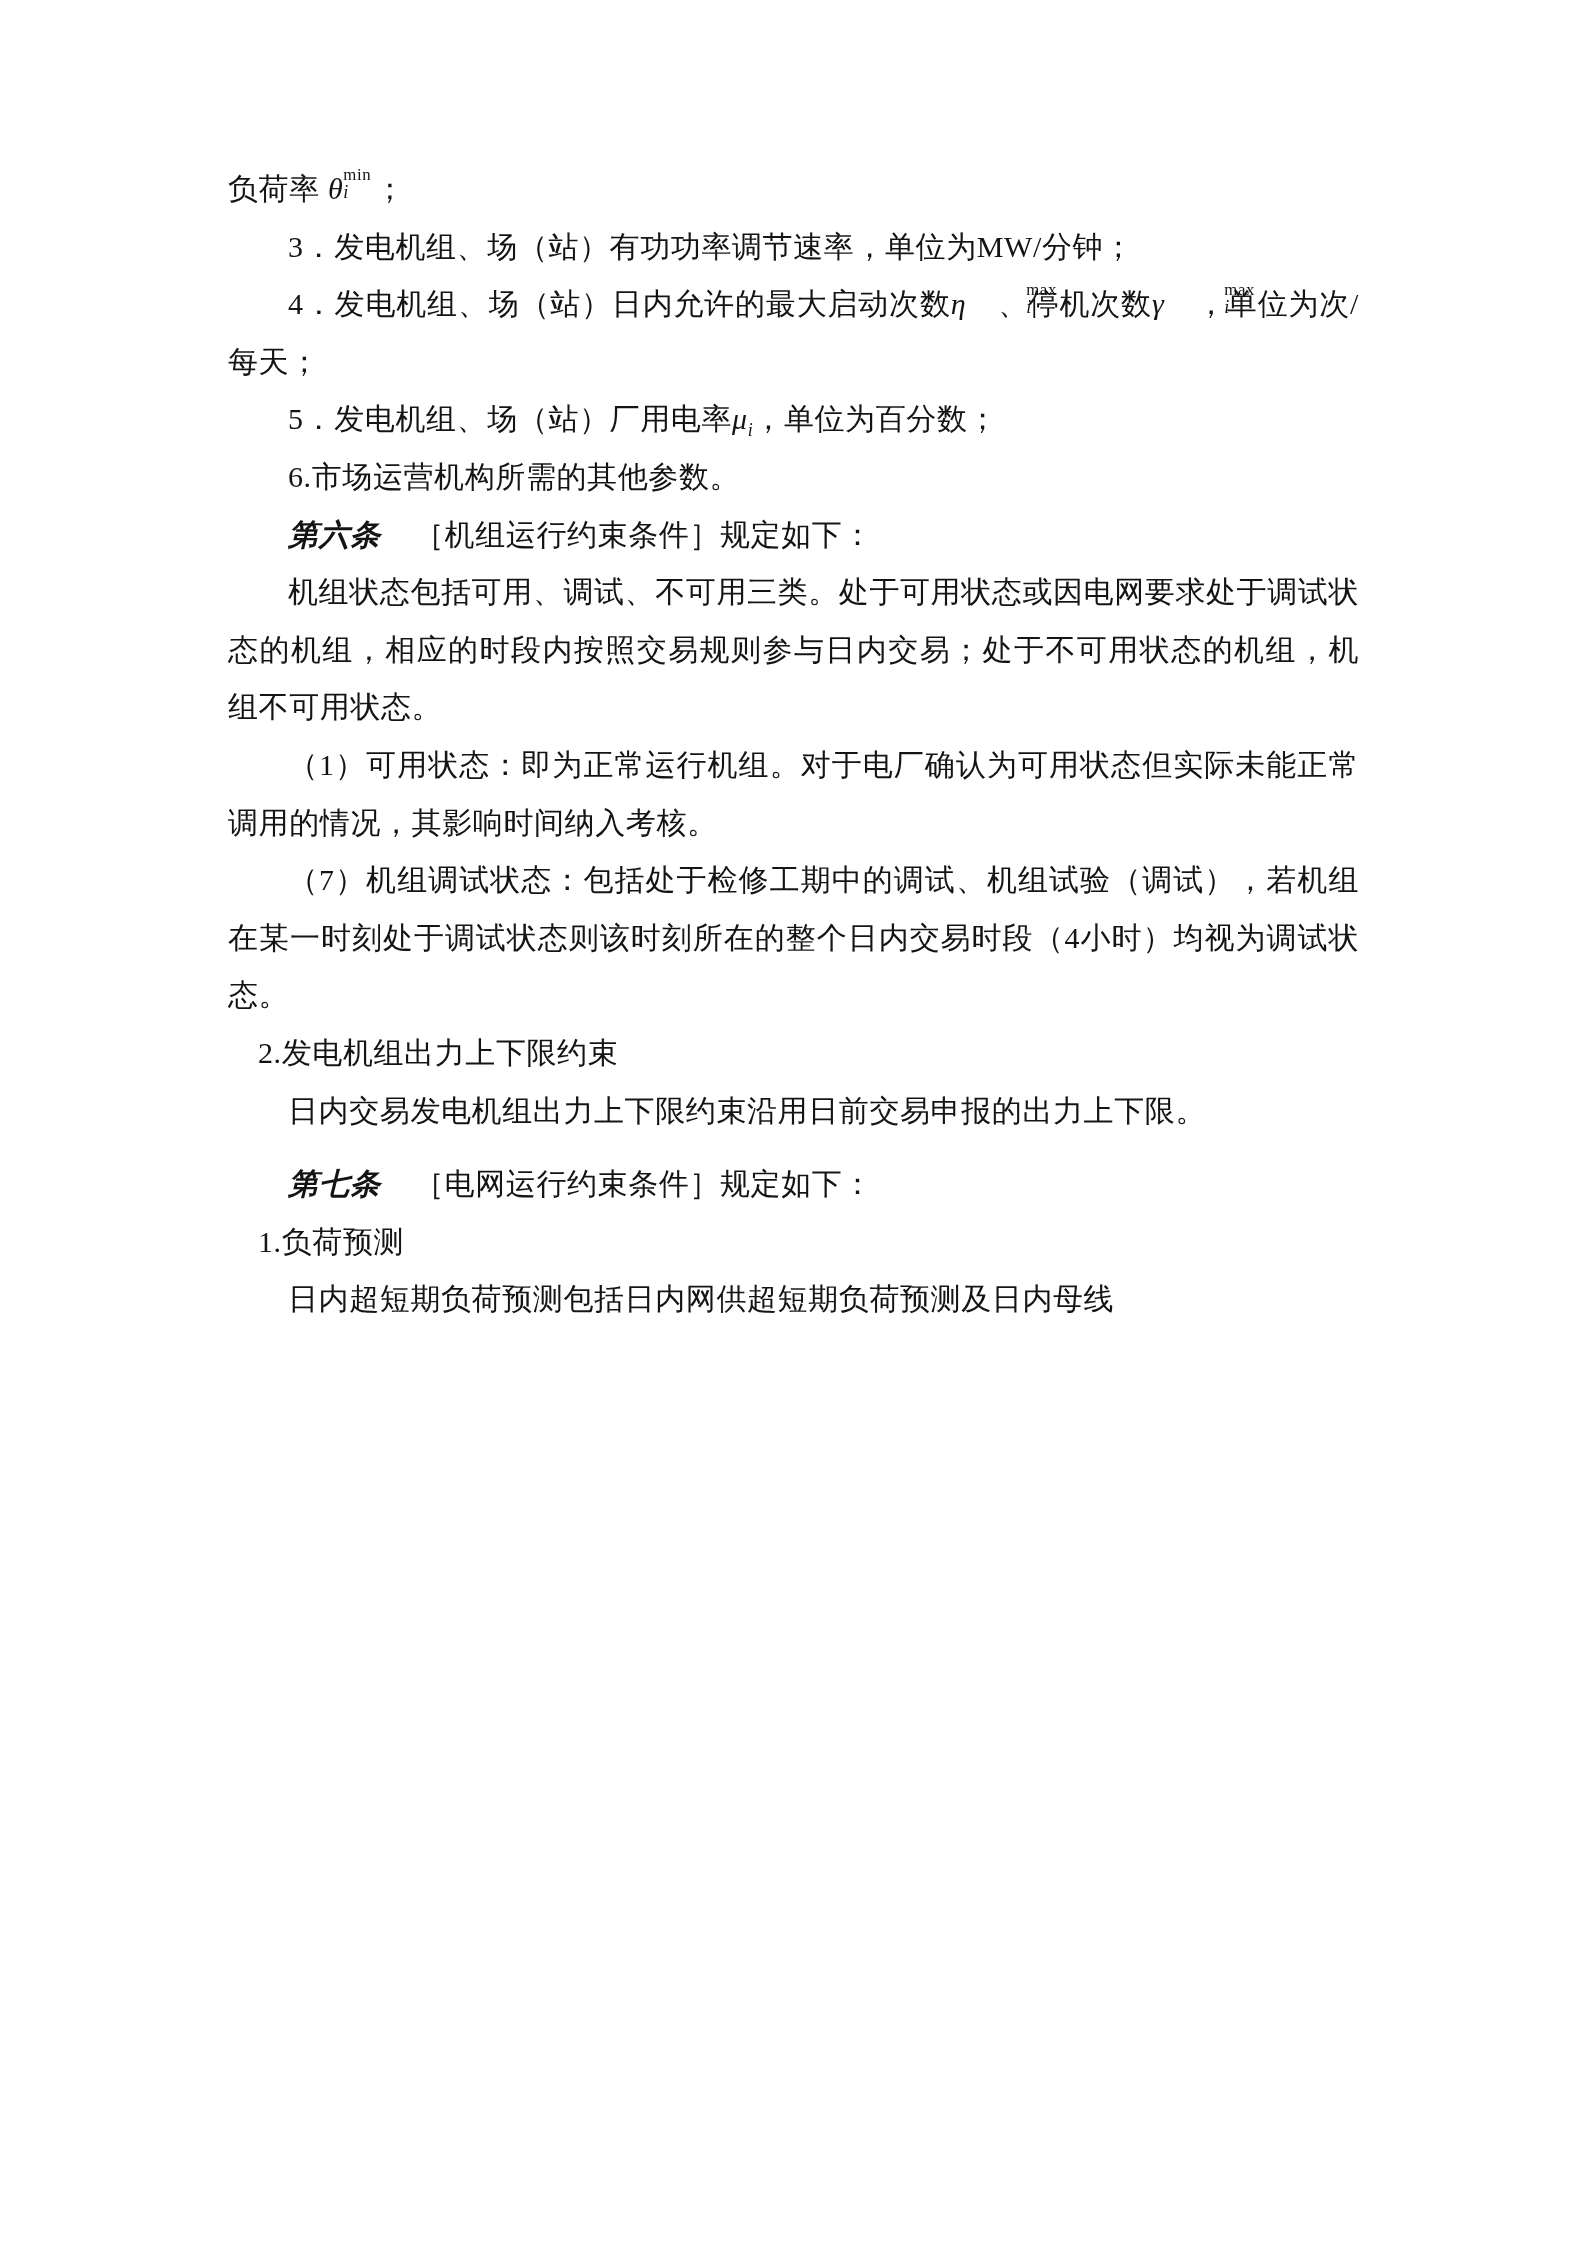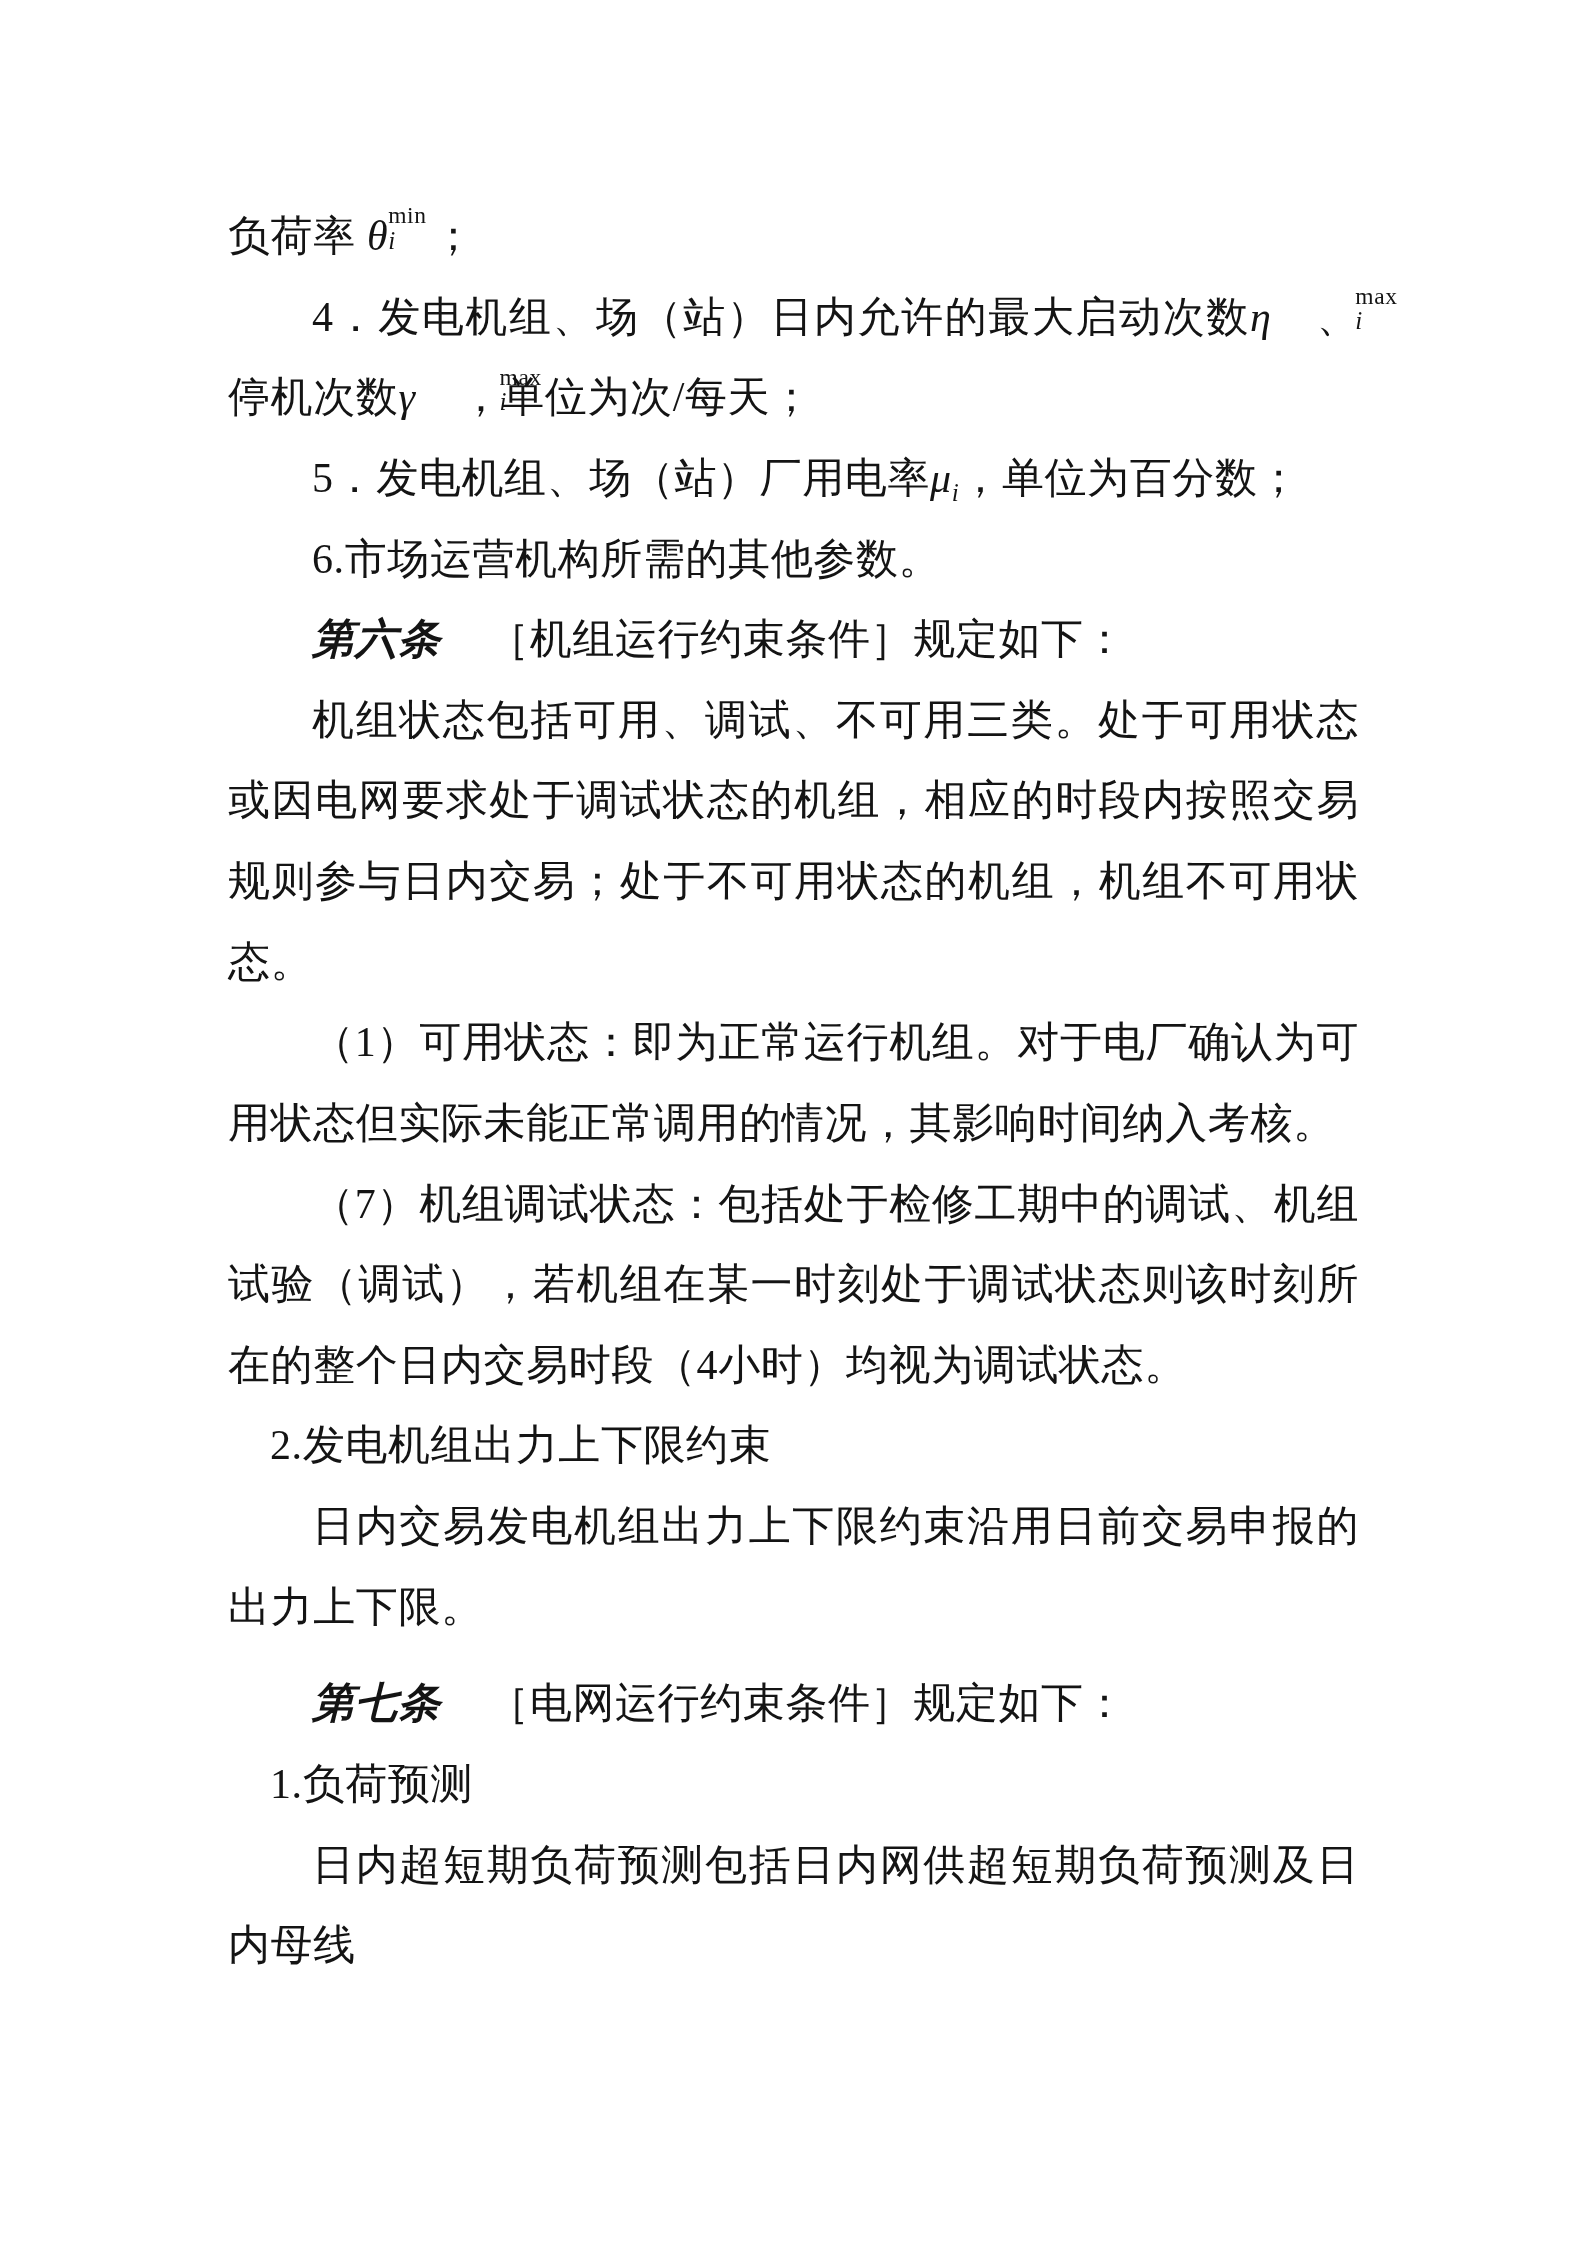--- a/index.html
+++ b/index.html
@@ -16,27 +16,26 @@
   }
   .page {
     position: relative;
     width: 1587px;
     height: 2245px;
     box-sizing: border-box;
     padding: 160px 228px 120px 228px;
     background: #fff;
   }
   .doc-body {
-    font-size: 42px;
+    font-size: 30px;
     line-height: 1.92;
     letter-spacing: 0.6px;
     text-align: justify;
     text-justify: inter-ideograph;
     color: #141414;
-    margin-top: 36px;
   }
   p {
     margin: 0 0 0 0;
   }
   .indent {
     text-indent: 2em;
   }
   .noindent {
     text-indent: 0;
   }
@@ -89,20 +88,21 @@
 </head>
 <body>
 
 <div class="page">
   <div class="doc-body">
 
     <p class="noindent">
       <span>负荷率 </span><span class="mi"><span>θ</span><span class="supsub"><span class="s-up">min</span><span class="s-dn">i</span></span></span><span>；</span>
     </p>
 
+    <p class="indent">3．发电机组、场（站）有功功率调节速率，单位为MW/分钟；</p>
 
     <p class="indent">
       <span>4．发电机组、场（站）日内允许的最大启动次数</span><span class="mi"><span>η</span><span class="supsub"><span class="s-up">max</span><span class="s-dn">i</span></span></span><span>、停机次数</span><span class="mi"><span>γ</span><span class="supsub"><span class="s-up">max</span><span class="s-dn">i</span></span></span><span>，单位为次/每天；</span>
     </p>
 
     <p class="indent">
       <span>5．发电机组、场（站）厂用电率</span><span class="mi"><span>μ</span><span class="sub">i</span></span><span>，单位为百分数；</span>
     </p>
 
     <p class="indent">6.市场运营机构所需的其他参数。</p>

